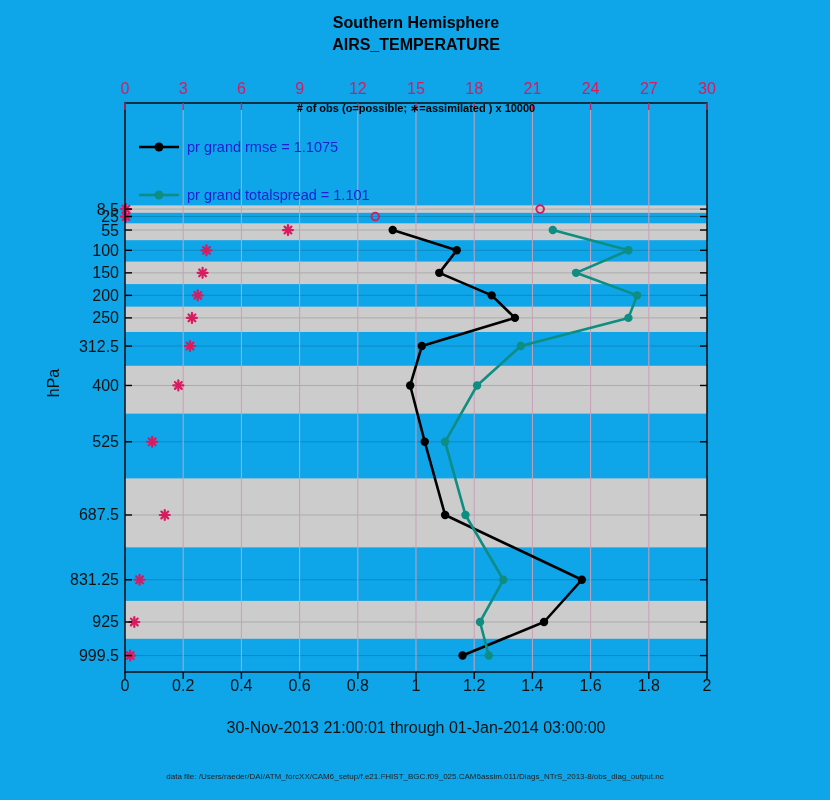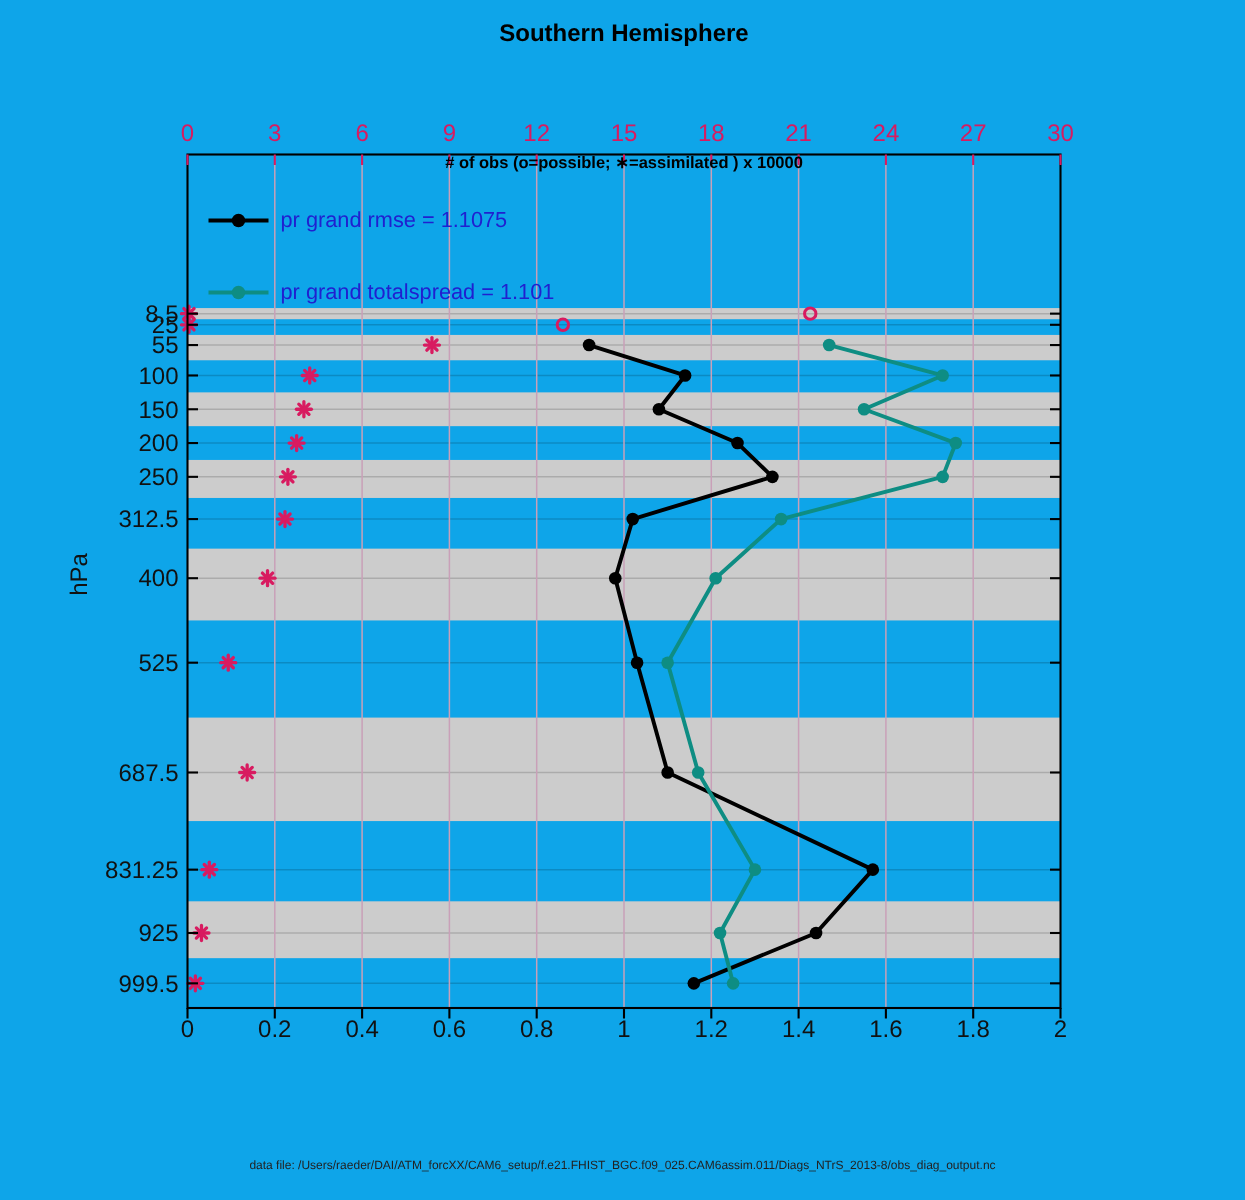--- a/index.html
+++ b/index.html
@@ -21,20 +21,21 @@
           font-size:16px;color:#111;text-align:center;
           transform:rotate(-90deg);}
   svg text{font-family:"Liberation Sans", sans-serif;}
 </style>
 </head>
 <body>
 
 <div class="figure">
 
   <div id="title1" class="centered title-line">Southern Hemisphere</div>
+  <div id="title2" class="centered title-line">AIRS_TEMPERATURE</div>
   <div id="obs-title" class="centered title-line"># of obs (o=possible; ∗=assimilated ) x 10000</div>
 
   <svg id="plot-svg" width="830" height="800">
       <rect x="125" y="205.3794536817102" width="582" height="7.433491686460826" fill="#cccccc"></rect>
       <rect x="125" y="223.2874109263658" width="582" height="16.894299287410917" fill="#cccccc"></rect>
       <rect x="125" y="261.5811559778306" width="582" height="22.525732383214518" fill="#cccccc"></rect>
       <rect x="125" y="306.6326207442597" width="582" height="25.34144893111636" fill="#cccccc"></rect>
       <rect x="125" y="365.7626682501979" width="582" height="47.867181314330935" fill="#cccccc"></rect>
       <rect x="125" y="478.3913301662708" width="582" height="68.98505542359464" fill="#cccccc"></rect>
       <rect x="125" y="600.875" width="582" height="37.89954473475859" fill="#cccccc"></rect>
@@ -273,14 +274,15 @@
     <div class="legend-item">
       <svg width="44" height="12" class="swatch" id="swatch-totalspread">
           <line x1="2" x2="42" y1="6" y2="6" stroke="#0e8d83" stroke-width="2.6"></line>
           <circle cx="22" cy="6" r="4.5" fill="#0e8d83"></circle>
         </svg>
       <span style="color: rgb(32, 32, 208);">pr grand totalspread = 1.101</span>
     </div>
   </div>
 
   <div id="ylabel">hPa</div>
+  <div id="timespan" class="centered">30-Nov-2013 21:00:01 through 01-Jan-2014 03:00:00</div>
   <div id="datafile">data file: /Users/raeder/DAI/ATM_forcXX/CAM6_setup/f.e21.FHIST_BGC.f09_025.CAM6assim.011/Diags_NTrS_2013-8/obs_diag_output.nc</div>
 </div>
 
 </body></html>

